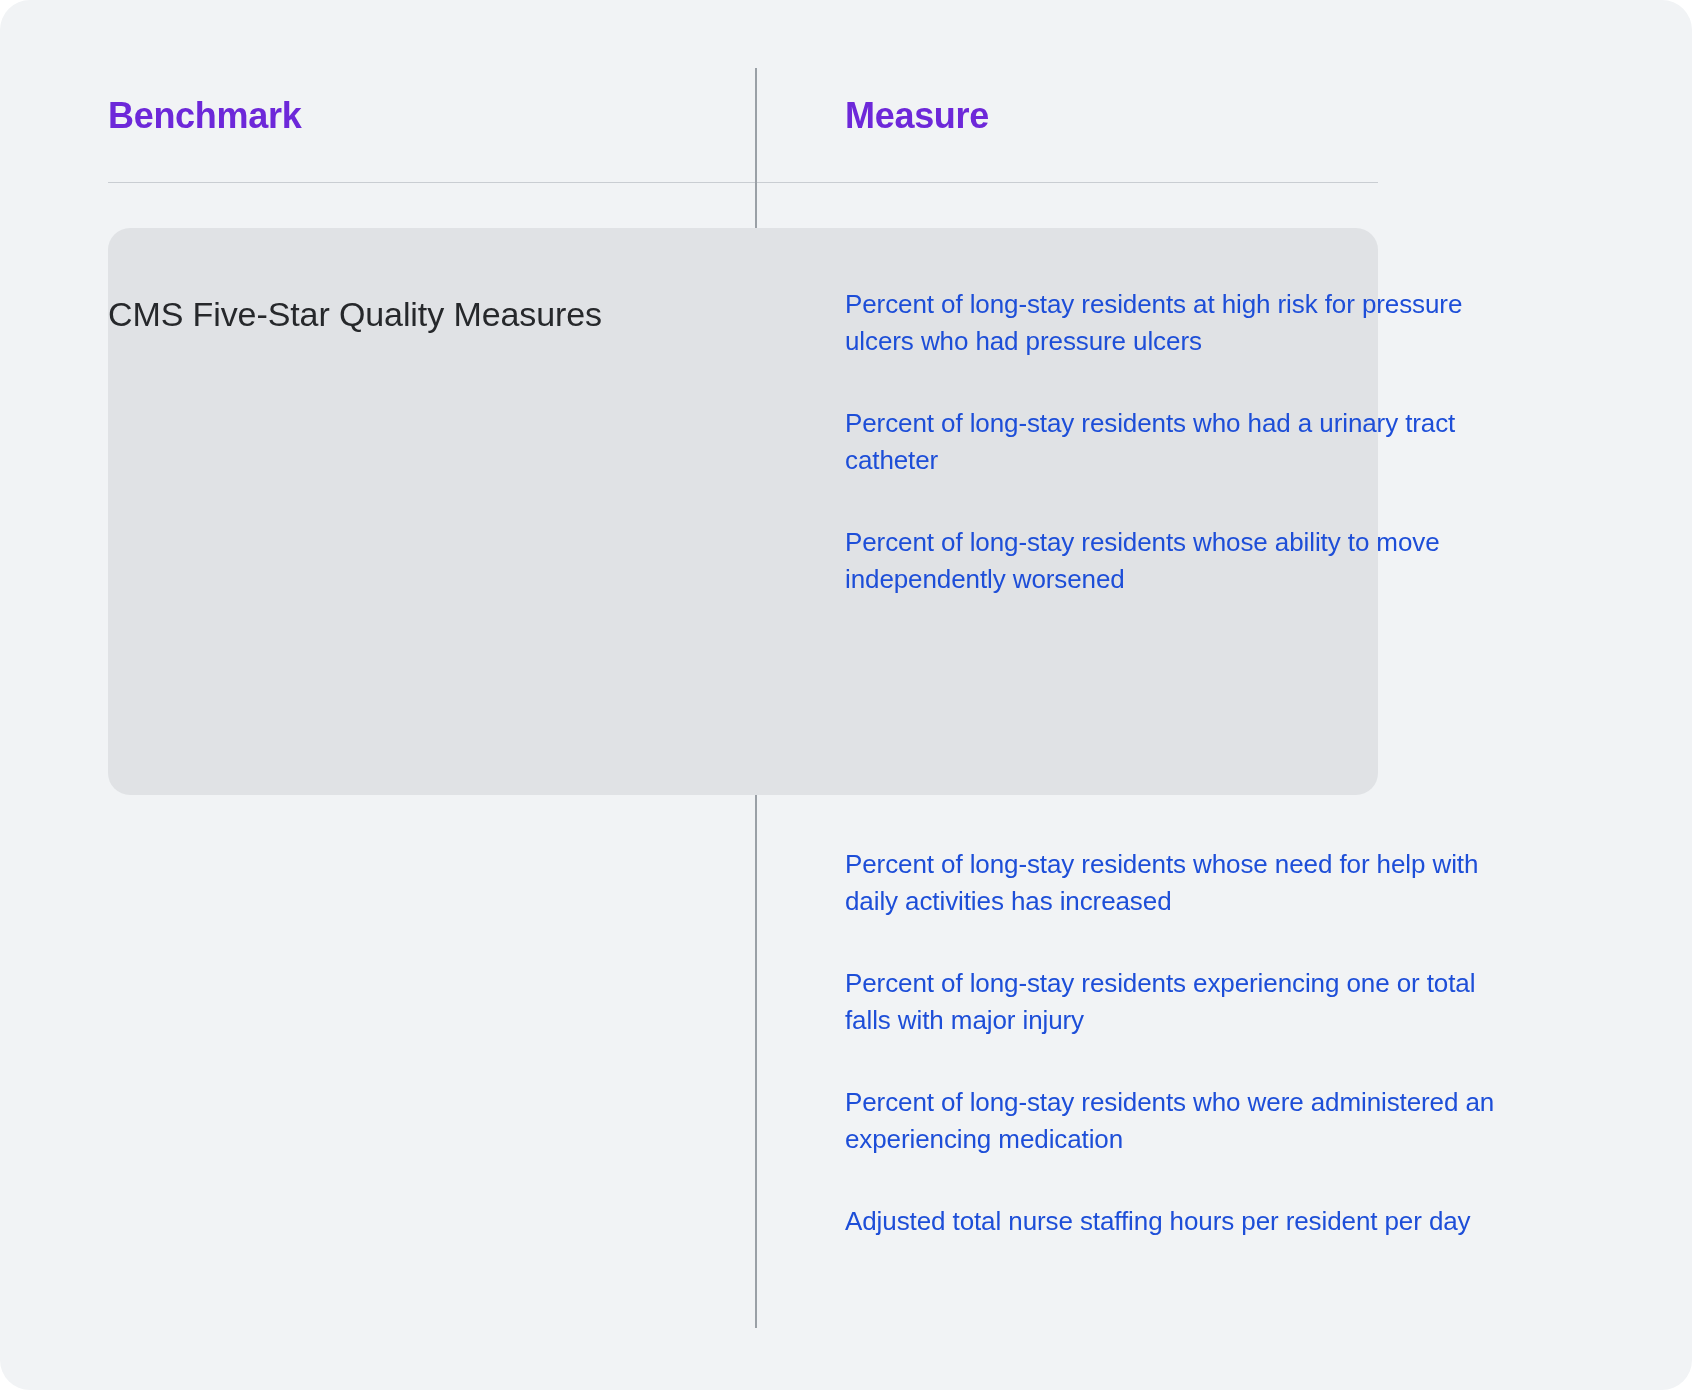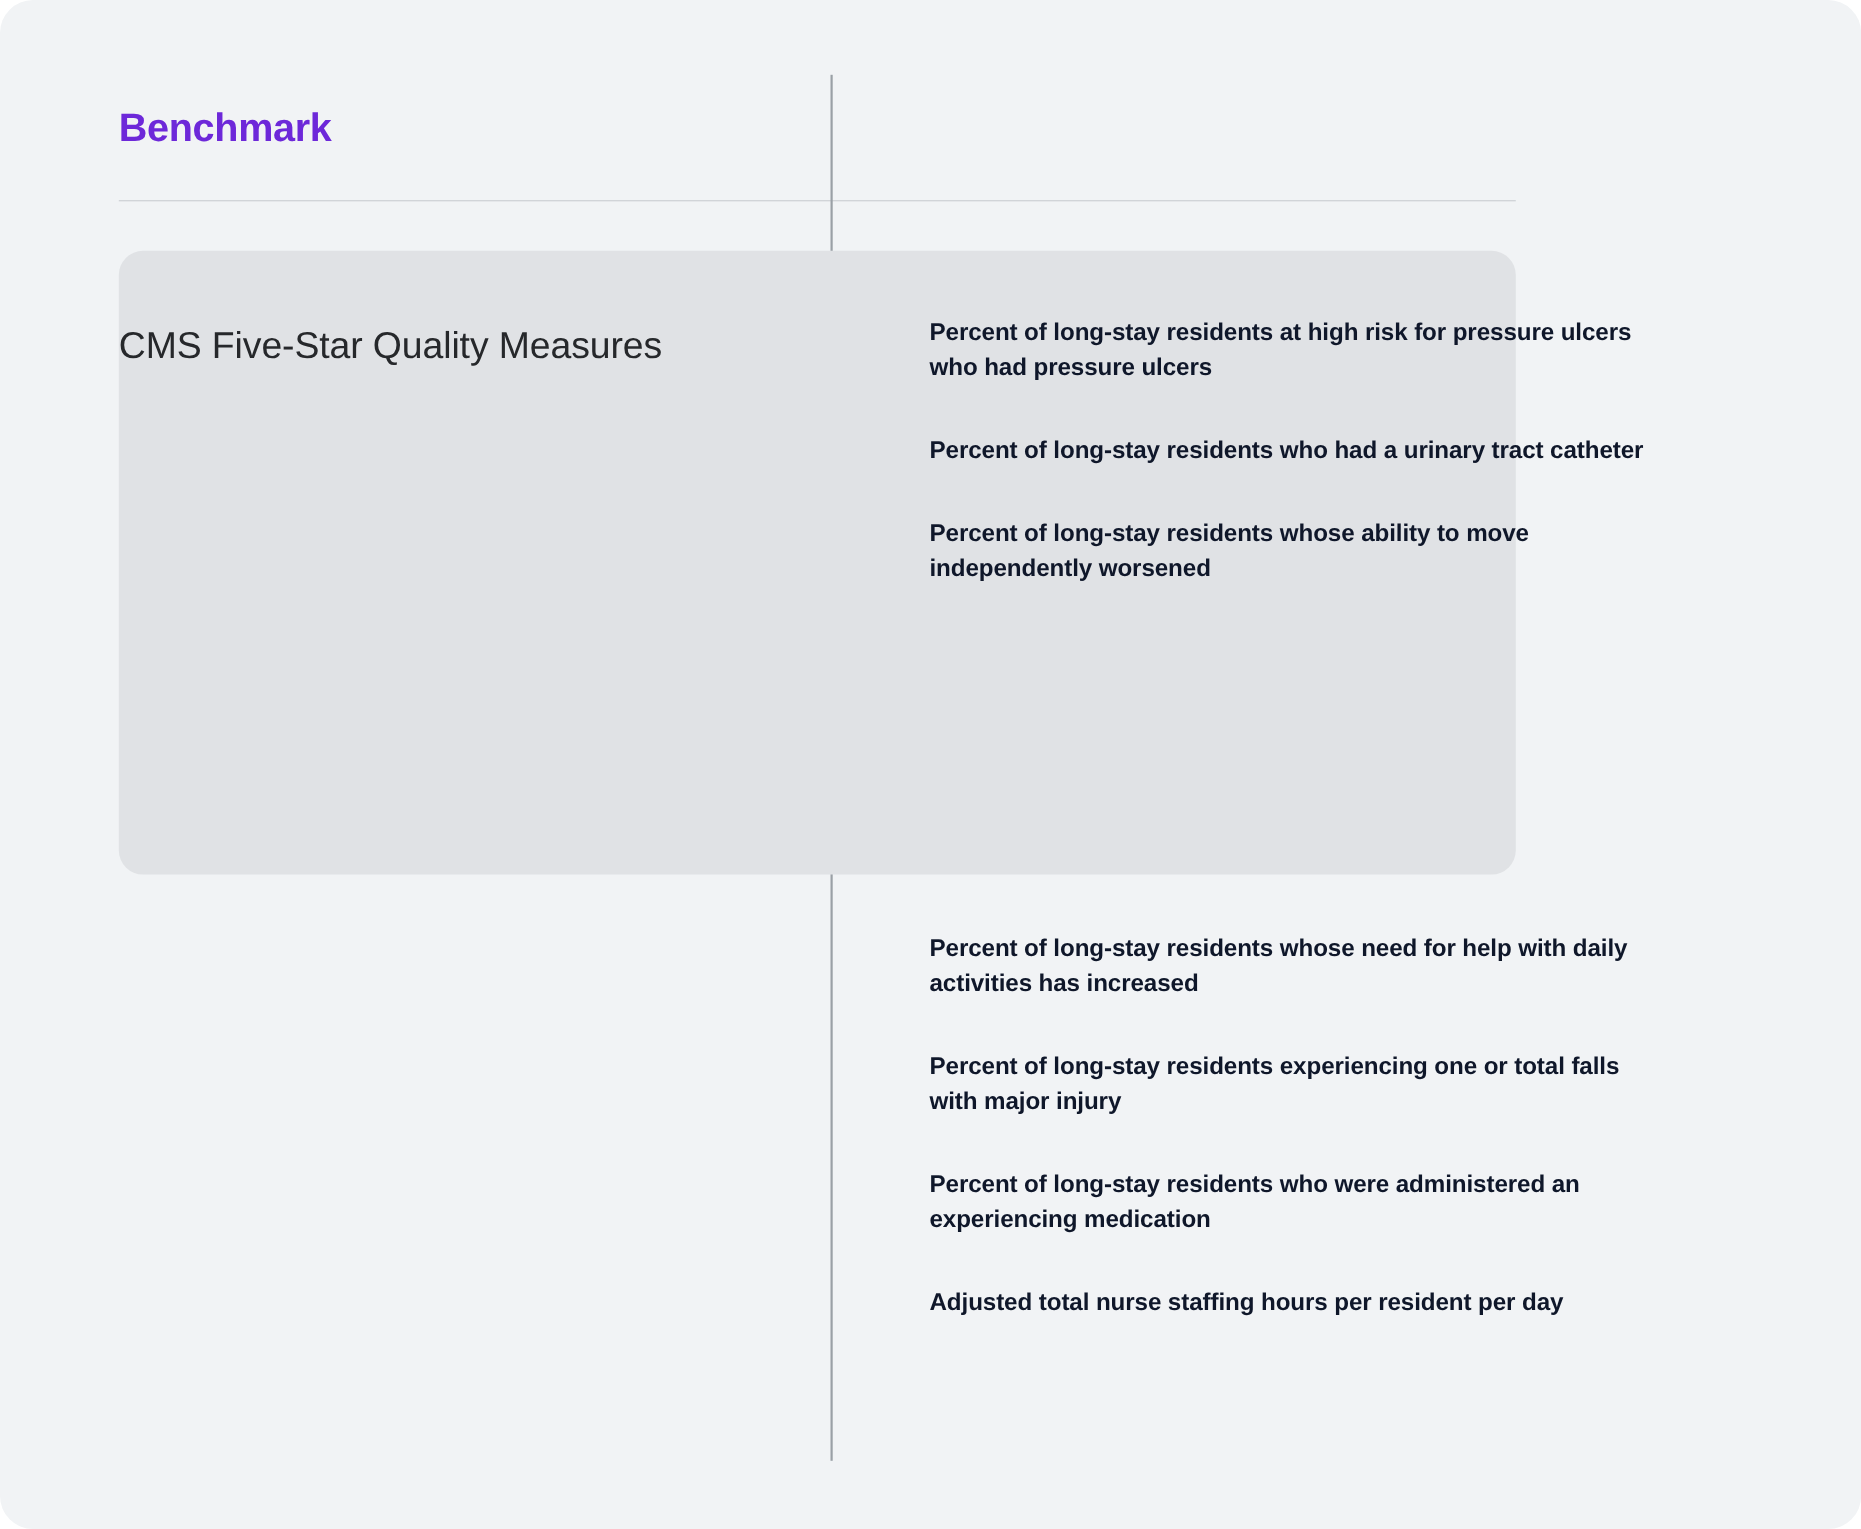--- a/index.html
+++ b/index.html
@@ -109,38 +109,38 @@
 
   .measure-list {
     margin: 0;
     padding: 0;
     list-style: none;
   }
   .row-1 .measure-list { padding-top: 58px; }
   .row-2 .measure-list { padding-top: 26px; }
 
   .measure-item {
-    font-size: 22px;
+    font-size: 26px;
     line-height: 1.44;
-    color: #0f172a;
+    color: #1d4ed8;
     letter-spacing: -0.1px;
     margin-bottom: 44px;
     max-width: 660px;
-    font-weight: bold;
   }
   .measure-item:last-child { margin-bottom: 0; }
 </style>
 </head>
 <body>
 
 <div class="page">
   <div class="table">
 
     <div class="header-row">
       <div class="col-left header-label">Benchmark</div>
+      <div class="col-right header-label">Measure</div>
     </div>
 
     <div class="header-rule"></div>
     <div class="v-divider"></div>
 
     <div class="row-highlight"></div>
 
     <div class="row row-1">
       <div class="col-left benchmark-text">CMS Five-Star Quality Measures</div>
       <ul class="col-right measure-list">

